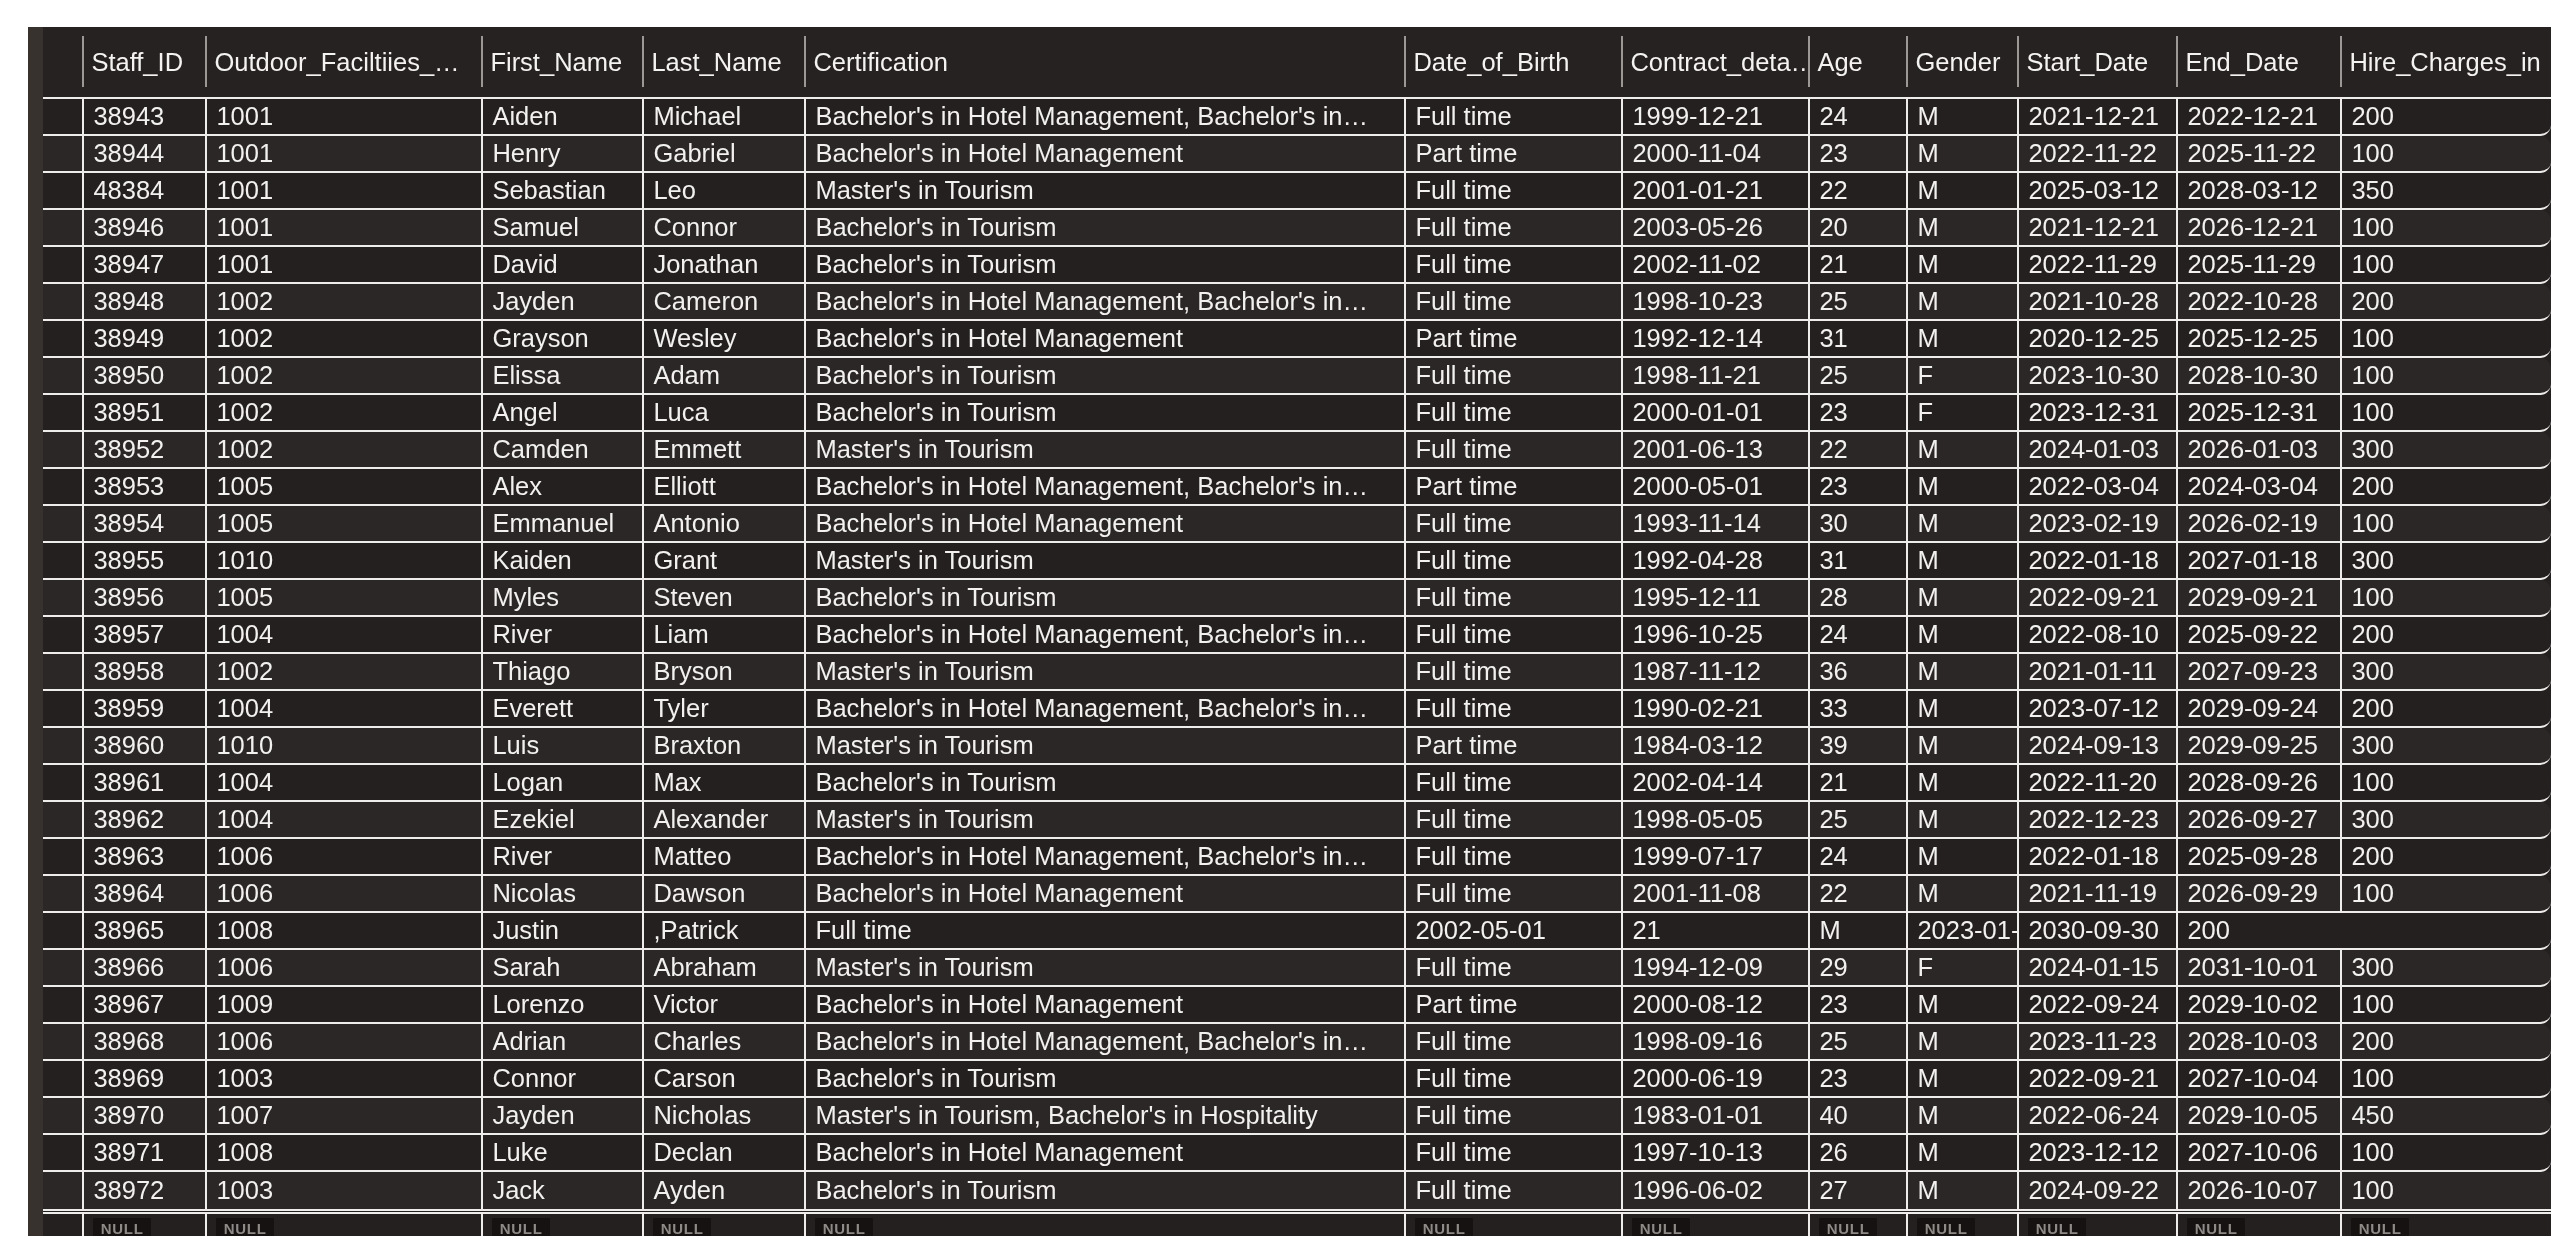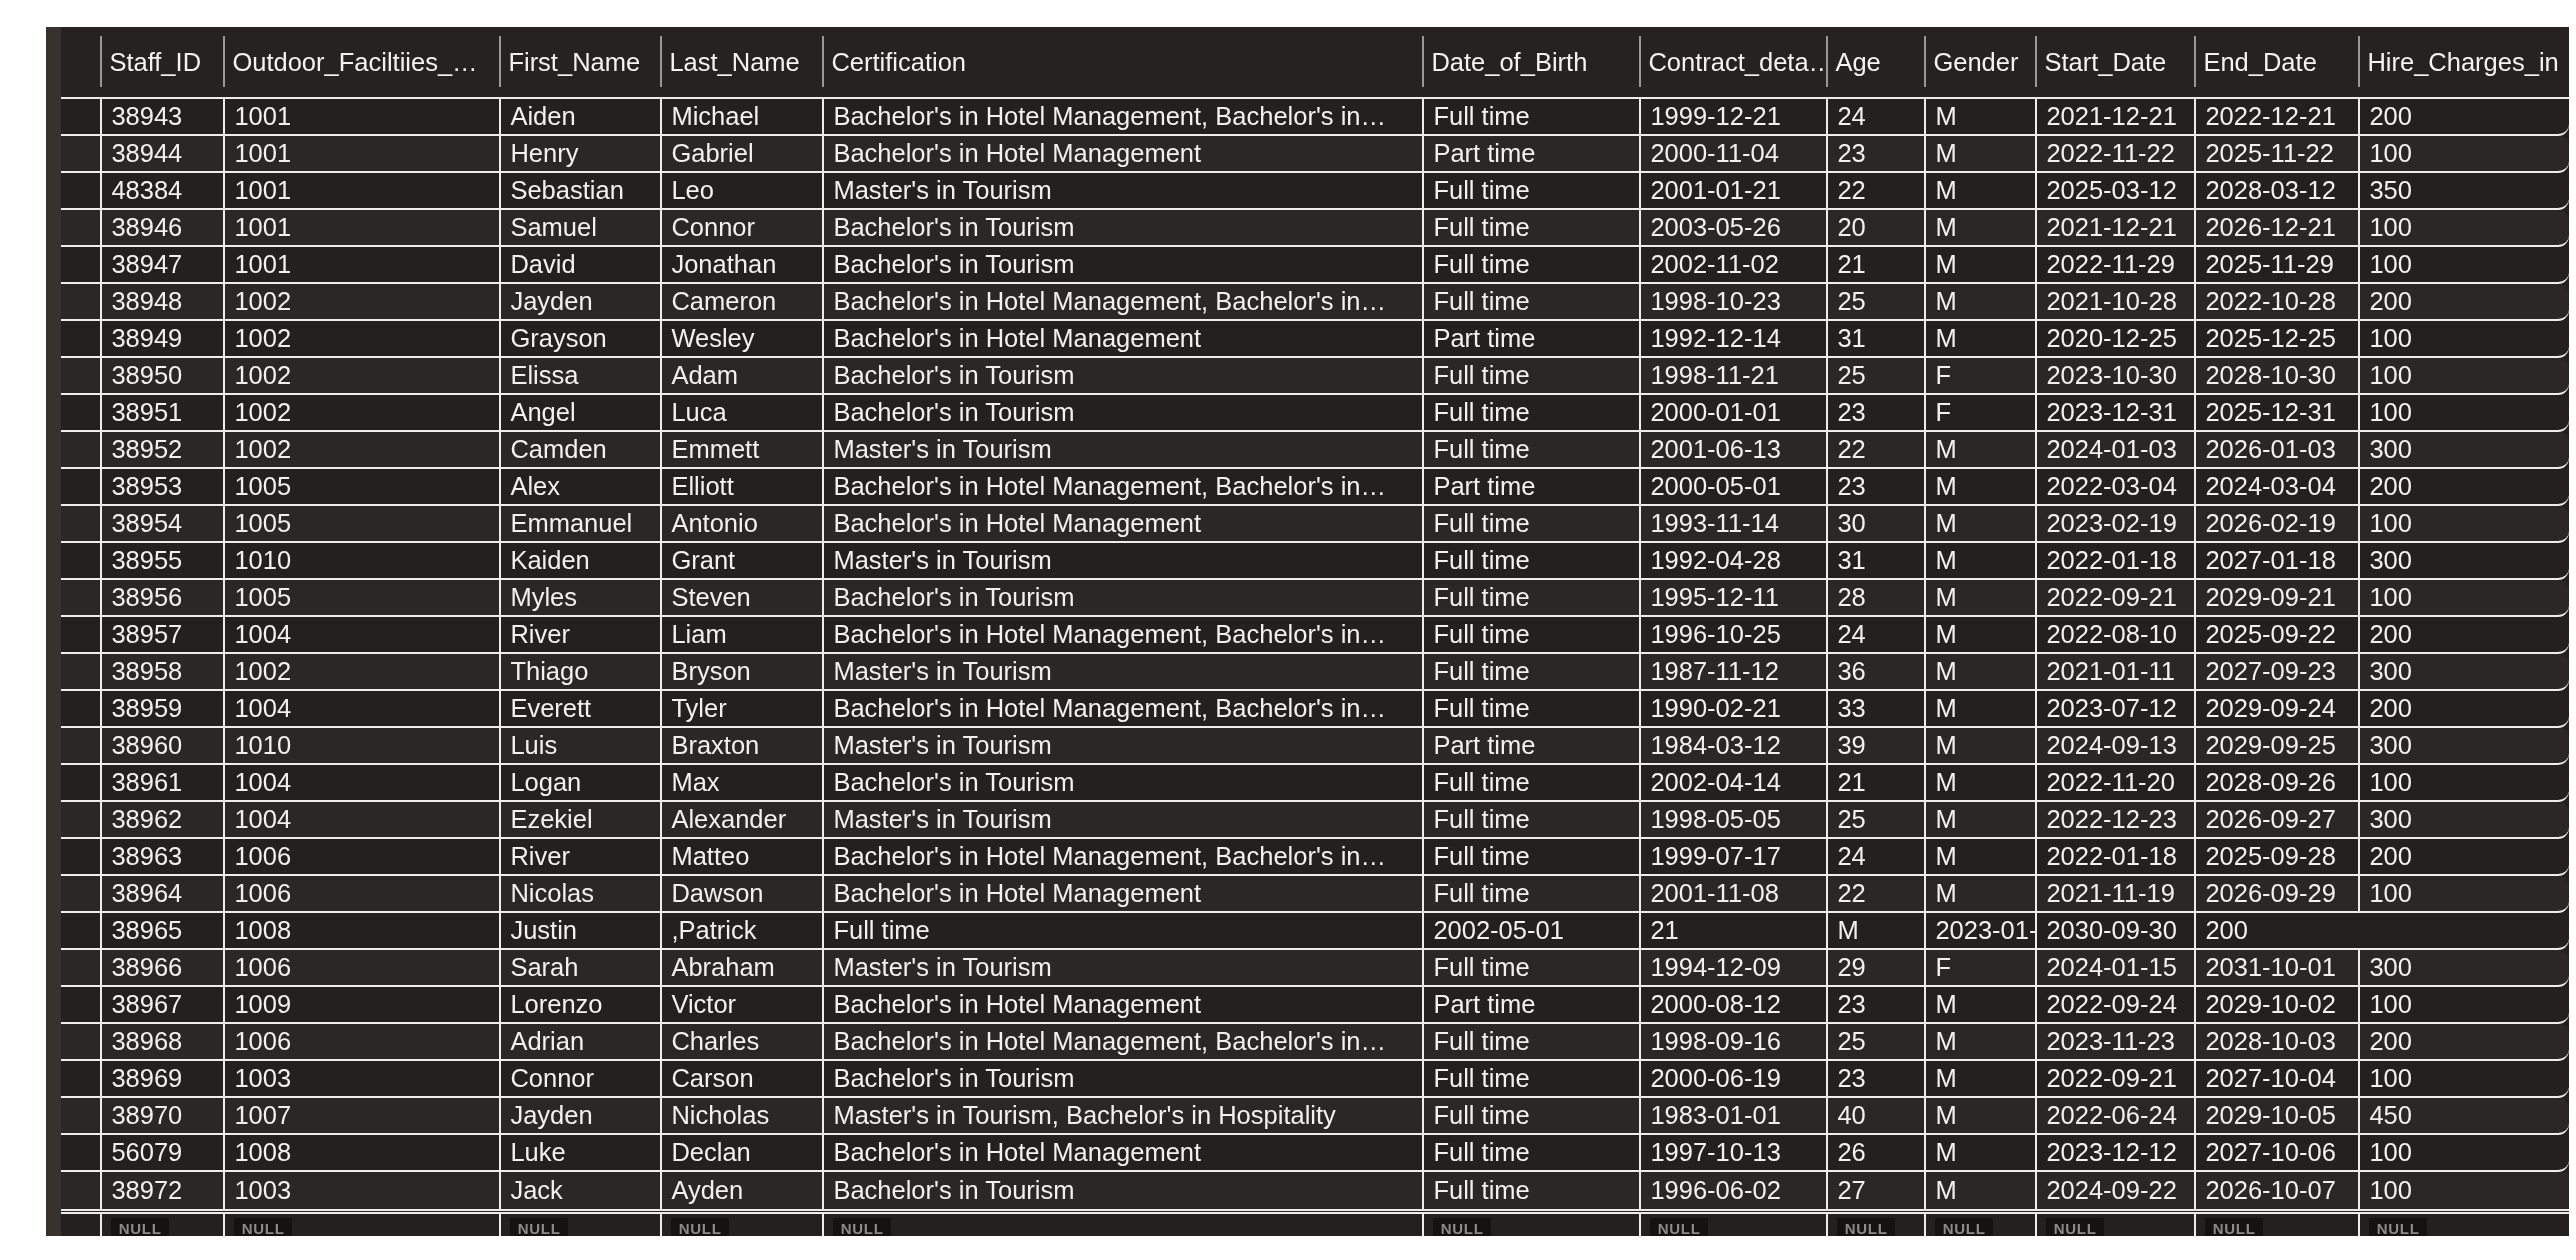--- a/index.html
+++ b/index.html
@@ -5,21 +5,21 @@
   html, body {
     margin: 0;
     padding: 0;
     background: #ffffff;
     width: 2576px;
     height: 1260px;
     font-family: "Liberation Sans", sans-serif;
   }
   #grid {
     position: absolute;
-    left: 46px;
+    left: 28px;
     top: 27px;
     width: 2523px;
     height: 1209px;
     background: #242020;
     overflow: hidden;
   }
   .grid-inner { position: relative; width: 100%; height: 100%; }
 
   
   .row {
@@ -576,21 +576,21 @@
     <div class="cell">1983-01-01</div>
     <div class="cell">40</div>
     <div class="cell">M</div>
     <div class="cell">2022-06-24</div>
     <div class="cell">2029-10-05</div>
     <div class="cell">450</div>
   </div>
 
   <div class="row data-row">
     <div class="cell gutter-cell"></div>
-    <div class="cell">56079</div>
+    <div class="cell">38971</div>
     <div class="cell">1008</div>
     <div class="cell">Luke</div>
     <div class="cell">Declan</div>
     <div class="cell">Bachelor's in Hotel Management</div>
     <div class="cell">Full time</div>
     <div class="cell">1997-10-13</div>
     <div class="cell">26</div>
     <div class="cell">M</div>
     <div class="cell">2023-12-12</div>
     <div class="cell">2027-10-06</div>

